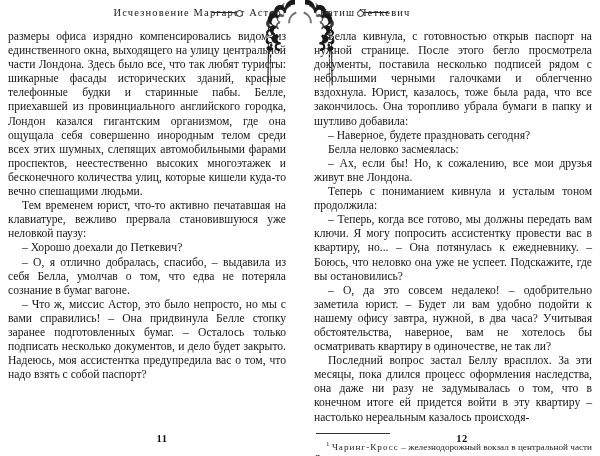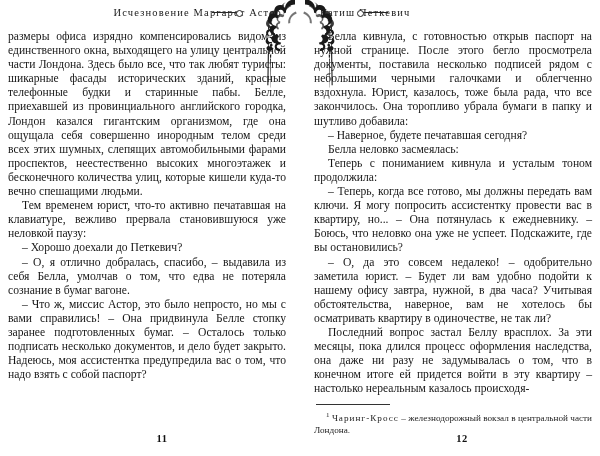--- a/index.html
+++ b/index.html
@@ -201,22 +201,23 @@
           <path d="M27.9 56.5h1.4l-.2 3.2h-1z"></path>
           <path d="M28.2 60.4h.8l-.4 29h-.2z"></path>
           <path d="M50 6.2c-2.6 1.1-4.9 2.8-6.5 5.1-1.2 1.7-1.9 3.6-2.1 5.6-1.2-.9-2.8-1.1-4.2-.5-1.8.8-2.9 2.7-2.6 4.6.2 1.3 1 2.4 2.1 3-1.4.5-2.5 1.6-2.8 3.1-.4 1.9.5 3.8 2.2 4.7l.9-1.8c-1-.5-1.5-1.6-1.3-2.6.2-1.1 1.2-1.8 2.3-1.8l.3-2c-1.1-.2-2-1-2.1-2.1-.2-1.1.4-2.2 1.5-2.6.9-.4 1.9-.2 2.7.4l1.7-1.1c-.2-1.9.3-3.8 1.4-5.4 1.4-2 3.4-3.5 5.7-4.5l-1.2-1.6z" opacity=".7"></path>
           <path d="M53.9 13.5c-2.3.9-4.3 2.4-5.7 4.4-1.3 1.8-2 3.9-2 6 0 .5 0 1 .1 1.5l2-.3c-.1-.4-.1-.8-.1-1.2 0-1.7.5-3.4 1.6-4.8 1.2-1.7 2.9-2.9 4.9-3.7l-.8-1.9z" opacity=".6"></path>
         </g>
       </svg>
     </div>
 
     <div class="body">
       <p>Белла кивнула, с готовностью открыв паспорт на нужной странице. После этого бегло просмотрела документы, поставила несколько подписей рядом с небольшими черными галочками и облегченно вздохнула. Юрист, казалось, тоже была рада, что все закончилось. Она торопливо убрала бумаги в папку и шутливо добавила:</p>
-      <p>– Наверное, будете печатавшая сегодня?</p>
+      <p>– Наверное, будете праздновать сегодня?</p>
       <p>Белла неловко засмеялась:</p>
+      <p>– Ах, если бы! Но, к сожалению, все мои друзья живут вне Лондона.</p>
       <p>Теперь с пониманием кивнула и усталым тоном продолжила:</p>
       <p>– Теперь, когда все готово, мы должны передать вам ключи. Я могу попросить ассистентку провести вас в квартиру, но... – Она потянулась к ежедневнику. – Боюсь, что неловко она уже не успеет. Подскажите, где вы остановились?</p>
       <p>– О, да это совсем недалеко! – одобрительно заметила юрист. – Будет ли вам удобно подойти к нашему офису завтра, нужной, в два часа? Учитывая обстоятельства, наверное, вам не хотелось бы осматривать квартиру в одиночестве, не так ли?</p>
       <p>Последний вопрос застал Беллу врасплох. За эти месяцы, пока длился процесс оформления наследства, она даже ни разу не задумывалась о том, что в конечном итоге ей придется войти в эту квартиру – настолько нереальным казалось происходя-</p>
     </div>
 
     <div class="footnote-wrap">
       <div class="footnote-rule"></div>
       <p class="footnote"><span class="fn-mark">1</span> <span class="fn-term">Чаринг-Кросс</span><span> – железнодорожный вокзал в центральной части Лондона.</span></p>
     </div>

